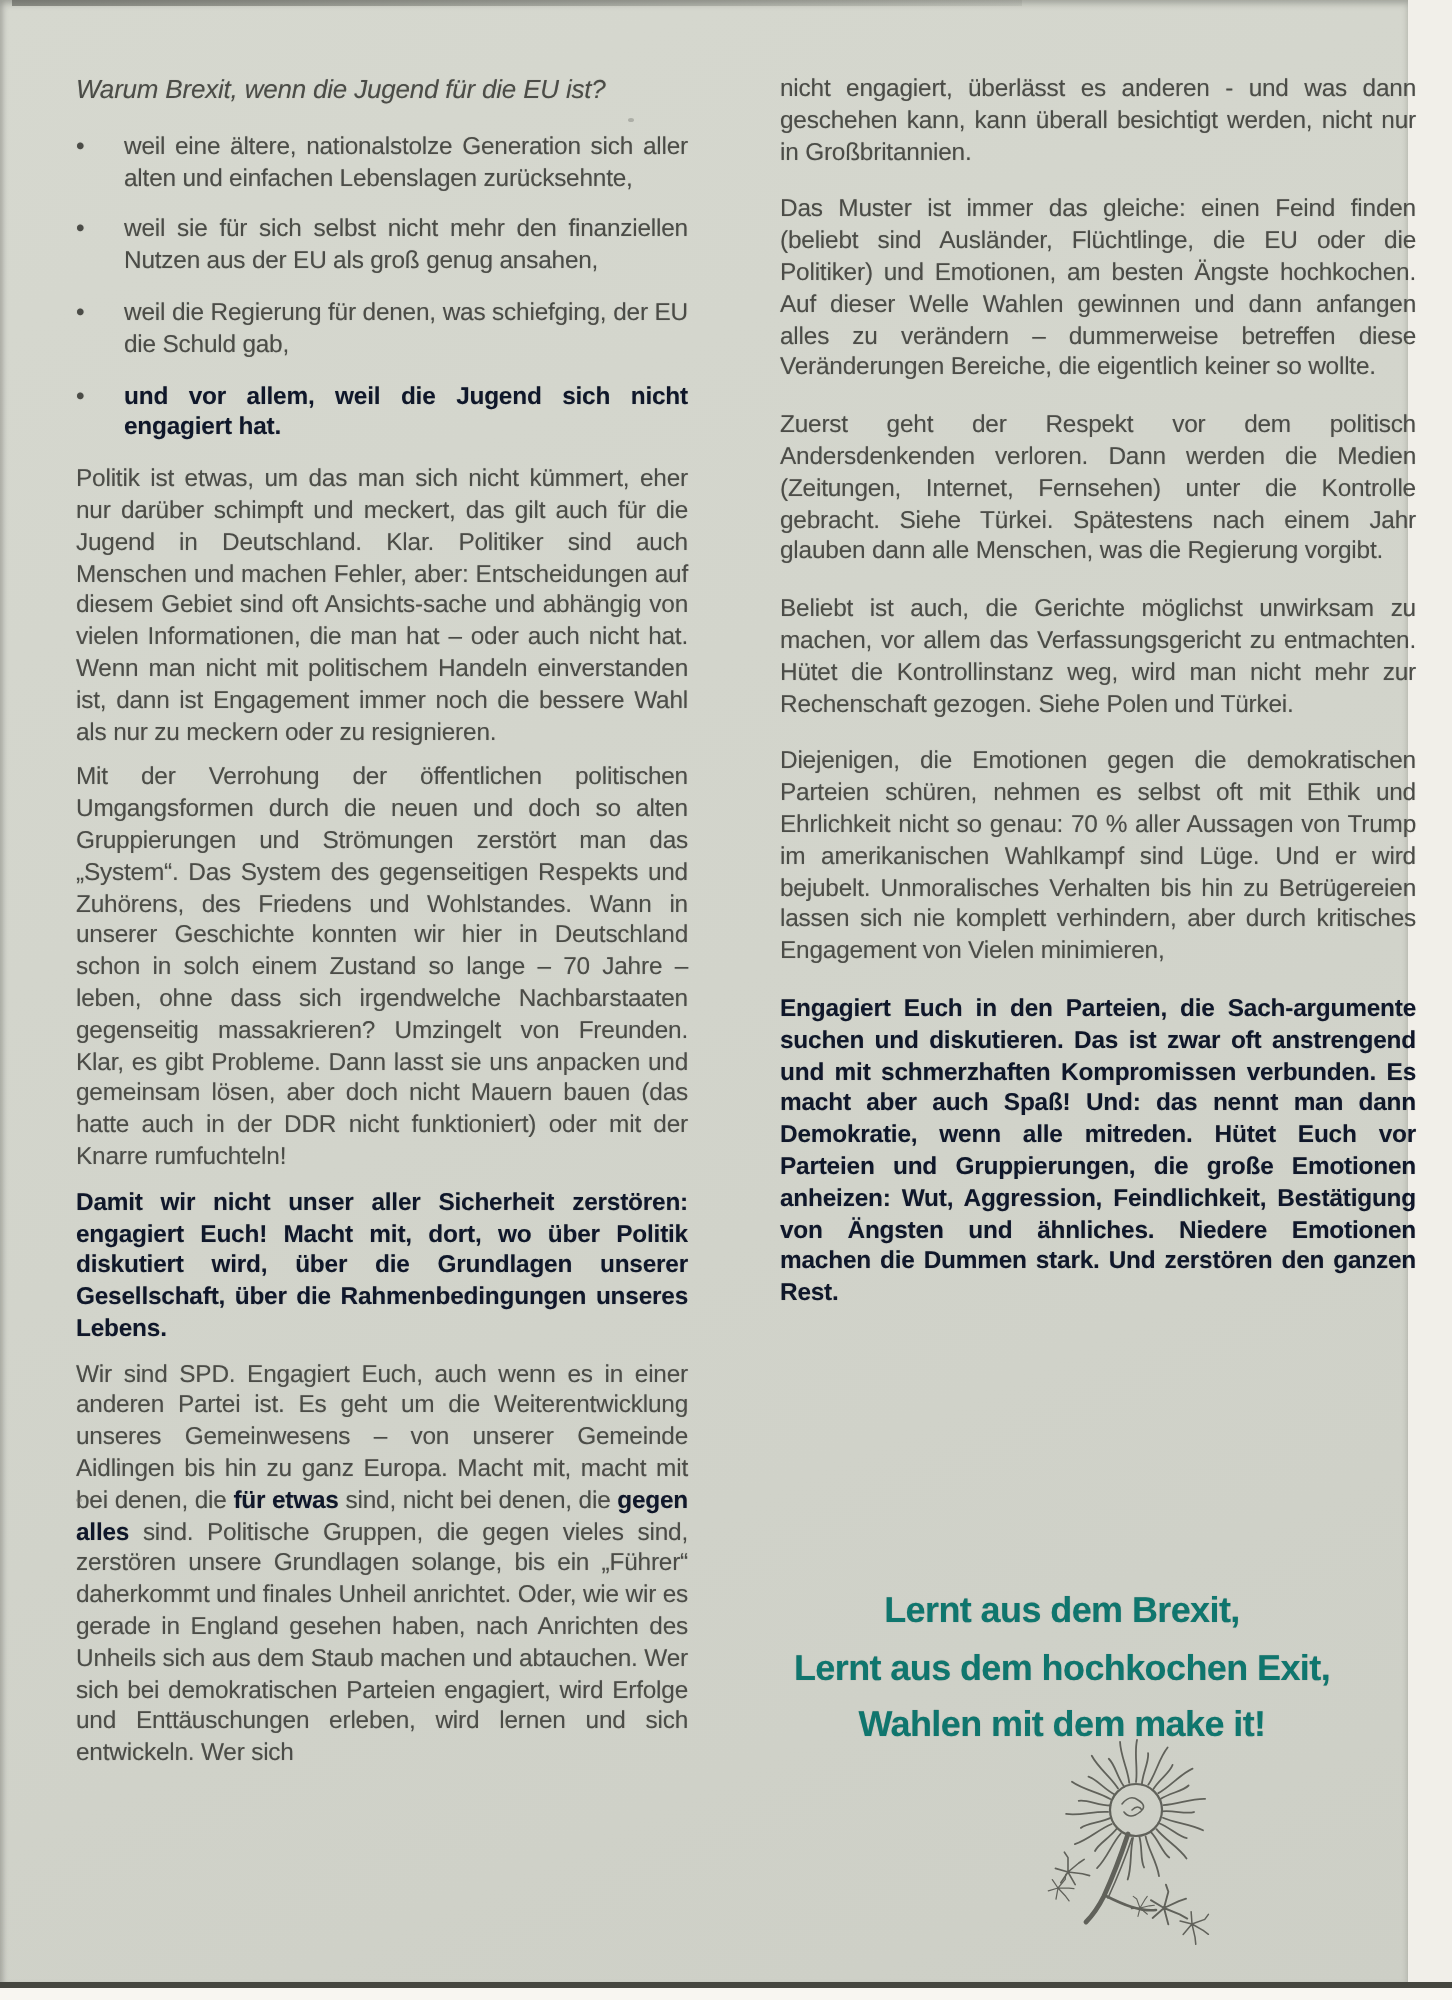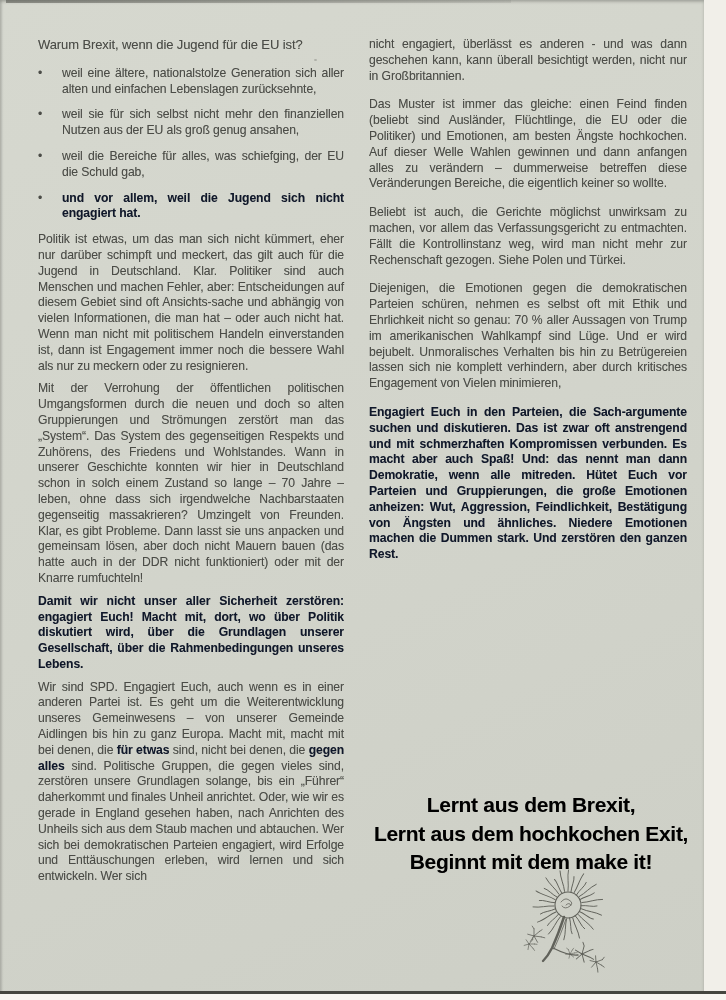--- a/index.html
+++ b/index.html
@@ -39,39 +39,39 @@
   .col {
     position: absolute; top: 37px;
     color: #4b4c47;
     font-size: 12.2px;
     line-height: 15.8px;
     text-align: justify;
     letter-spacing: -0.1px;
     text-shadow: 0 0 0.5px rgba(75,76,71,0.35);
   }
   .col-left  { left: 38px;  width: 306px; }
-  .col-right { left: 369px; width: 318px; }
+  .col-right { left: 390px; width: 318px; }
   .col p { margin: 0 0 7px 0; }
   .col-right p { margin: 0 0 13px 0; }
   .heading {
     font-size: 13px; font-weight: 400;
-    margin: 0 0 13px 0; text-align: left;
+    margin: 0 0 13px 0; text-align: left; font-style: italic;
   }
   .bold, .b { font-weight: bold; color: #0f172a; }
   .bullets { margin: 0 0 9px 0; padding: 0; list-style: none; }
   .bullets li { display: flex; margin: 0 0 10px 0; }
   .bullets .dot { flex: 0 0 24px; width: 24px; text-align: left; }
   .bullets .btext { flex: 1; text-align: justify; }
   .slogan {
     position: absolute; left: 368px; top: 791px;
     width: 326px;
     text-align: center;
     font-weight: bold;
-    color: #000000;
-    font-size: 21px;
+    color: #0f766e;
+    font-size: 18px;
     line-height: 28.5px;
     letter-spacing: -0.3px;
     text-shadow: 0 0 0.5px rgba(74,75,69,0.4);
   }
   .slogan div { white-space: nowrap; }
   .flower {
     position: absolute; left: 512px; top: 864px;
     width: 112px; height: 112px;
   }
   .speck {
@@ -92,45 +92,46 @@
     <li>
       <span class="dot">•</span>
       <span class="btext">weil eine ältere, nationalstolze Generation sich aller alten und einfachen Lebenslagen zurücksehnte,</span>
     </li>
     <li>
       <span class="dot">•</span>
       <span class="btext">weil sie für sich selbst nicht mehr den finanziellen Nutzen aus der EU als groß genug ansahen,</span>
     </li>
     <li>
       <span class="dot">•</span>
-      <span class="btext">weil die Bereiche für alles, was schiefging, der EU die Schuld gab,</span>
+      <span class="btext">weil die Regierung für denen, was schiefging, der EU die Schuld gab,</span>
     </li>
     <li>
       <span class="dot">•</span>
       <span class="btext bold">und vor allem, weil die Jugend sich nicht engagiert hat.</span>
     </li>
   </ul>
   <p>Politik ist etwas, um das man sich nicht kümmert, eher nur darüber schimpft und meckert, das gilt auch für die Jugend in Deutschland. Klar. Politiker sind auch Menschen und machen Fehler, aber: Entscheidungen auf diesem Gebiet sind oft Ansichts-sache und abhängig von vielen Informationen, die man hat – oder auch nicht hat. Wenn man nicht mit politischem Handeln einverstanden ist, dann ist Engagement immer noch die bessere Wahl als nur zu meckern oder zu resignieren.</p>
   <p>Mit der Verrohung der öffentlichen politischen Umgangsformen durch die neuen und doch so alten Gruppierungen und Strömungen zerstört man das „System“. Das System des gegenseitigen Respekts und Zuhörens, des Friedens und Wohlstandes. Wann in unserer Geschichte konnten wir hier in Deutschland schon in solch einem Zustand so lange – 70 Jahre – leben, ohne dass sich irgendwelche Nachbarstaaten gegenseitig massakrieren? Umzingelt von Freunden. Klar, es gibt Probleme. Dann lasst sie uns anpacken und gemeinsam lösen, aber doch nicht Mauern bauen (das hatte auch in der DDR nicht funktioniert) oder mit der Knarre rumfuchteln!</p>
   <p class="bold">Damit wir nicht unser aller Sicherheit zerstören: engagiert Euch! Macht mit, dort, wo über Politik diskutiert wird, über die Grundlagen unserer Gesellschaft, über die Rahmenbedingungen unseres Lebens.</p>
   <p><span>Wir sind SPD. Engagiert Euch, auch wenn es in einer anderen Partei ist. Es geht um die Weiterentwicklung unseres Gemeinwesens – von unserer Gemeinde Aidlingen bis hin zu ganz Europa. Macht mit, macht mit bei denen, die </span><span class="b">für etwas</span><span> sind, nicht bei denen, die </span><span class="b">gegen alles</span><span> sind. Politische Gruppen, die gegen vieles sind, zerstören unsere Grundlagen solange, bis ein „Führer“ daherkommt und finales Unheil anrichtet. Oder, wie wir es gerade in England gesehen haben, nach Anrichten des Unheils sich aus dem Staub machen und abtauchen. Wer sich bei demokratischen Parteien engagiert, wird Erfolge und Enttäuschungen erleben, wird lernen und sich entwickeln. Wer sich</span></p>
 </div>
 
 <div class="col col-right">
   <p>nicht engagiert, überlässt es anderen - und was dann geschehen kann, kann überall besichtigt werden, nicht nur in Großbritannien.</p>
   <p>Das Muster ist immer das gleiche: einen Feind finden (beliebt sind Ausländer, Flüchtlinge, die EU oder die Politiker) und Emotionen, am besten Ängste hochkochen. Auf dieser Welle Wahlen gewinnen und dann anfangen alles zu verändern – dummerweise betreffen diese Veränderungen Bereiche, die eigentlich keiner so wollte.</p>
-  <p>Beliebt ist auch, die Gerichte möglichst unwirksam zu machen, vor allem das Verfassungsgericht zu entmachten. Fällt die Kontrollinstanz weg, wird man nicht mehr zur Rechenschaft gezogen. Siehe Polen und Türkei.</p>
+  <p>Zuerst geht der Respekt vor dem politisch Andersdenkenden verloren. Dann werden die Medien (Zeitungen, Internet, Fernsehen) unter die Kontrolle gebracht. Siehe Türkei. Spätestens nach einem Jahr glauben dann alle Menschen, was die Regierung vorgibt.</p>
+  <p>Beliebt ist auch, die Gerichte möglichst unwirksam zu machen, vor allem das Verfassungsgericht zu entmachten. Hütet die Kontrollinstanz weg, wird man nicht mehr zur Rechenschaft gezogen. Siehe Polen und Türkei.</p>
   <p>Diejenigen, die Emotionen gegen die demokratischen Parteien schüren, nehmen es selbst oft mit Ethik und Ehrlichkeit nicht so genau: 70 % aller Aussagen von Trump im amerikanischen Wahlkampf sind Lüge. Und er wird bejubelt. Unmoralisches Verhalten bis hin zu Betrügereien lassen sich nie komplett verhindern, aber durch kritisches Engagement von Vielen minimieren,</p>
   <p class="bold">Engagiert Euch in den Parteien, die Sach-argumente suchen und diskutieren. Das ist zwar oft anstrengend und mit schmerzhaften Kompromissen verbunden. Es macht aber auch Spaß! Und: das nennt man dann Demokratie, wenn alle mitreden. Hütet Euch vor Parteien und Gruppierungen, die große Emotionen anheizen: Wut, Aggression, Feindlichkeit, Bestätigung von Ängsten und ähnliches. Niedere Emotionen machen die Dummen stark. Und zerstören den ganzen Rest.</p>
 </div>
 
 <div class="slogan">
   <div>Lernt aus dem Brexit,</div>
   <div>Lernt aus dem hochkochen Exit,</div>
-  <div>Beginnt mit dem make it!</div>
+  <div>Wahlen mit dem make it!</div>
 </div>
 
 <svg class="flower" viewBox="0 0 112 112" xmlns="http://www.w3.org/2000/svg">
   <defs>
     <path id="pt" d="M0,-14 C1,-21 -1,-28 0.5,-35"></path>
     <path id="pt2" d="M0,-13 C-1,-19 1,-25 -0.5,-29"></path>
     <g id="ast">
       <path d="M0,0 L0,-8 M0,0 L6,-5 M0,0 L8,1 M0,0 L4,7 M0,0 L-4,6 M0,0 L-7,-2 M0,-8 l-2,-3 M6,-5 l3,-2 M8,1 l4,1"></path>
     </g>
   </defs>

